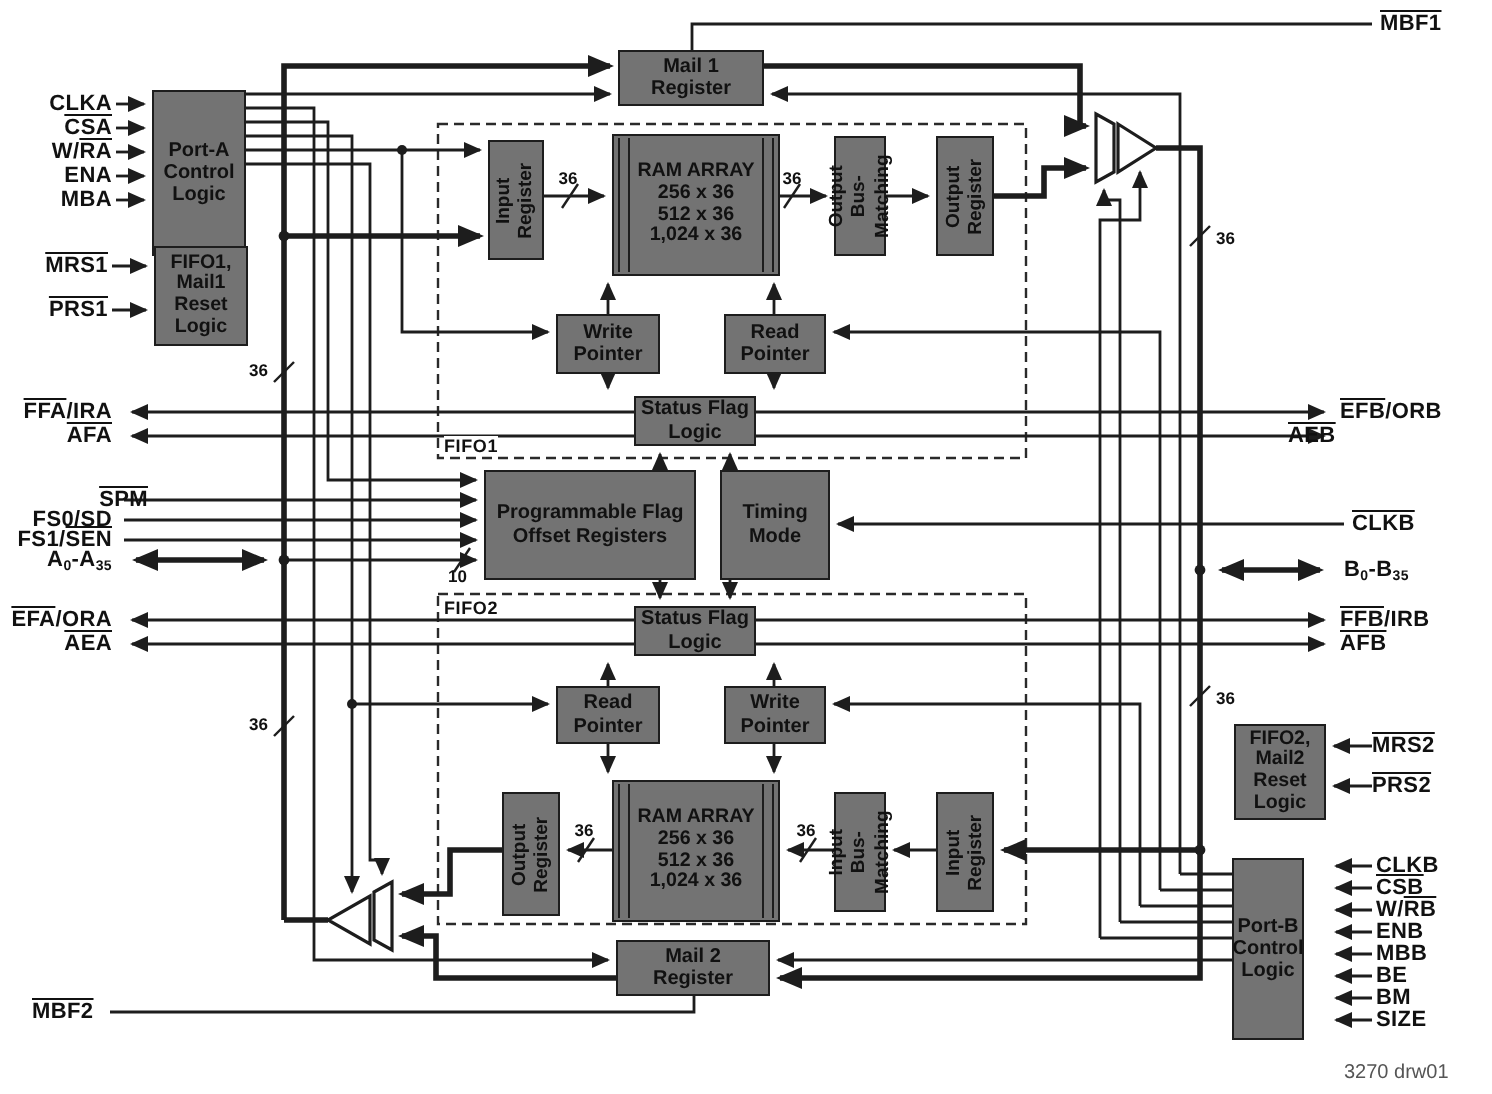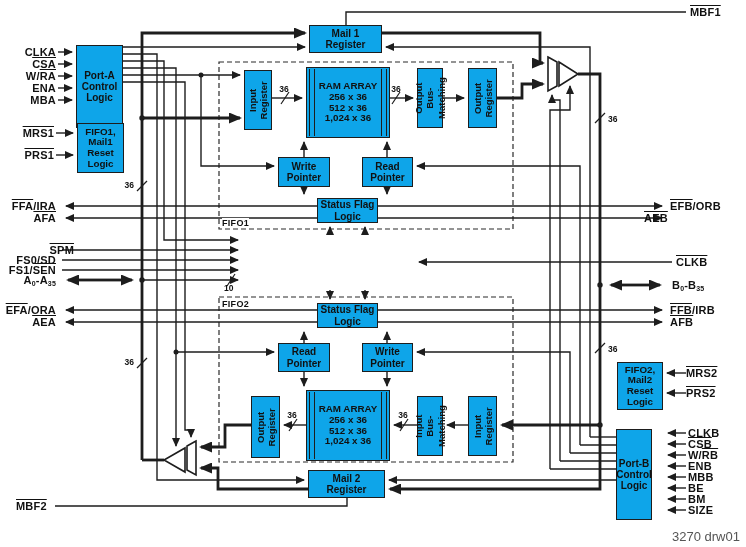--- a/index.html
+++ b/index.html
@@ -1,30 +1,30 @@
 <!DOCTYPE html>
 <html><head>
 <meta charset="utf-8">
 <style>
   html,body{margin:0;padding:0;background:#fff}
   .stage{position:relative;width:746px;height:547px;background:#fff;overflow:hidden;
          font-family:"Liberation Sans",sans-serif;color:#111}
   .stage svg{position:absolute;left:0;top:0}
-  .box{position:absolute;border:1.7px solid #1d1d1d;background:#0ea5e9;box-sizing:border-box;
+  .box{position:absolute;border:1.7px solid #1d1d1d;background:#737373;box-sizing:border-box;
        display:flex;align-items:center;justify-content:center;text-align:center;
        font-size:10px;font-weight:600;line-height:1.12;white-space:pre-line}
   .box.sm{font-size:9.8px;line-height:1.08}
   .vwrap{display:flex;align-items:center;justify-content:center}
   .vlabel{transform:rotate(-90deg);white-space:pre-line;font-size:9.5px;font-weight:600;line-height:1.2;text-align:center}
   .sig{position:absolute;font-size:11px;font-weight:700;letter-spacing:.2px;white-space:nowrap;line-height:12px}
   .sig.r{text-align:right}
   .busw{position:absolute;font-size:8.5px;font-weight:700;line-height:11px}
   .busw.r{text-align:right}
   .region{position:absolute;font-size:9px;font-weight:700;letter-spacing:.3px;background:#fff;line-height:10px}
-  .caption{position:absolute;font-size:13px;color:#555;line-height:10px}
+  .caption{position:absolute;font-size:10px;color:#555;line-height:10px}
   .ov{text-decoration:overline}
   .sub{font-size:7px;vertical-align:-2px}
   .dbl{position:absolute;top:1px;bottom:1px;width:4px;border-left:1.4px solid #1d1d1d;border-right:1.4px solid #1d1d1d}
   .dbl.l{left:2px}.dbl.r{right:2px}
 </style>
 </head>
 <body>
 
 <div class="stage">
 
@@ -181,20 +181,24 @@
 <div class="box vwrap" style="left:468px;top:68px;width:29px;height:60px"><span class="vlabel">Output
 Register</span></div>
 
 <div class="box" style="left:278px;top:157px;width:52px;height:30px"><span>Write
 Pointer</span></div>
 <div class="box" style="left:362px;top:157px;width:51px;height:30px"><span>Read
 Pointer</span></div>
 <div class="box" style="left:317px;top:198px;width:61px;height:25px"><span>Status Flag
 Logic</span></div>
 
+<div class="box" style="left:242px;top:235px;width:106px;height:55px"><span>Programmable Flag
+Offset Registers</span></div>
+<div class="box" style="left:360px;top:235px;width:55px;height:55px"><span>Timing
+Mode</span></div>
 
 <div class="box" style="left:317px;top:303px;width:61px;height:25px"><span>Status Flag
 Logic</span></div>
 <div class="box" style="left:278px;top:343px;width:52px;height:29px"><span>Read
 Pointer</span></div>
 <div class="box" style="left:362px;top:343px;width:51px;height:29px"><span>Write
 Pointer</span></div>
 
 <div class="box vwrap" style="left:251px;top:396px;width:29px;height:62px"><span class="vlabel">Output
 Register</span></div>

